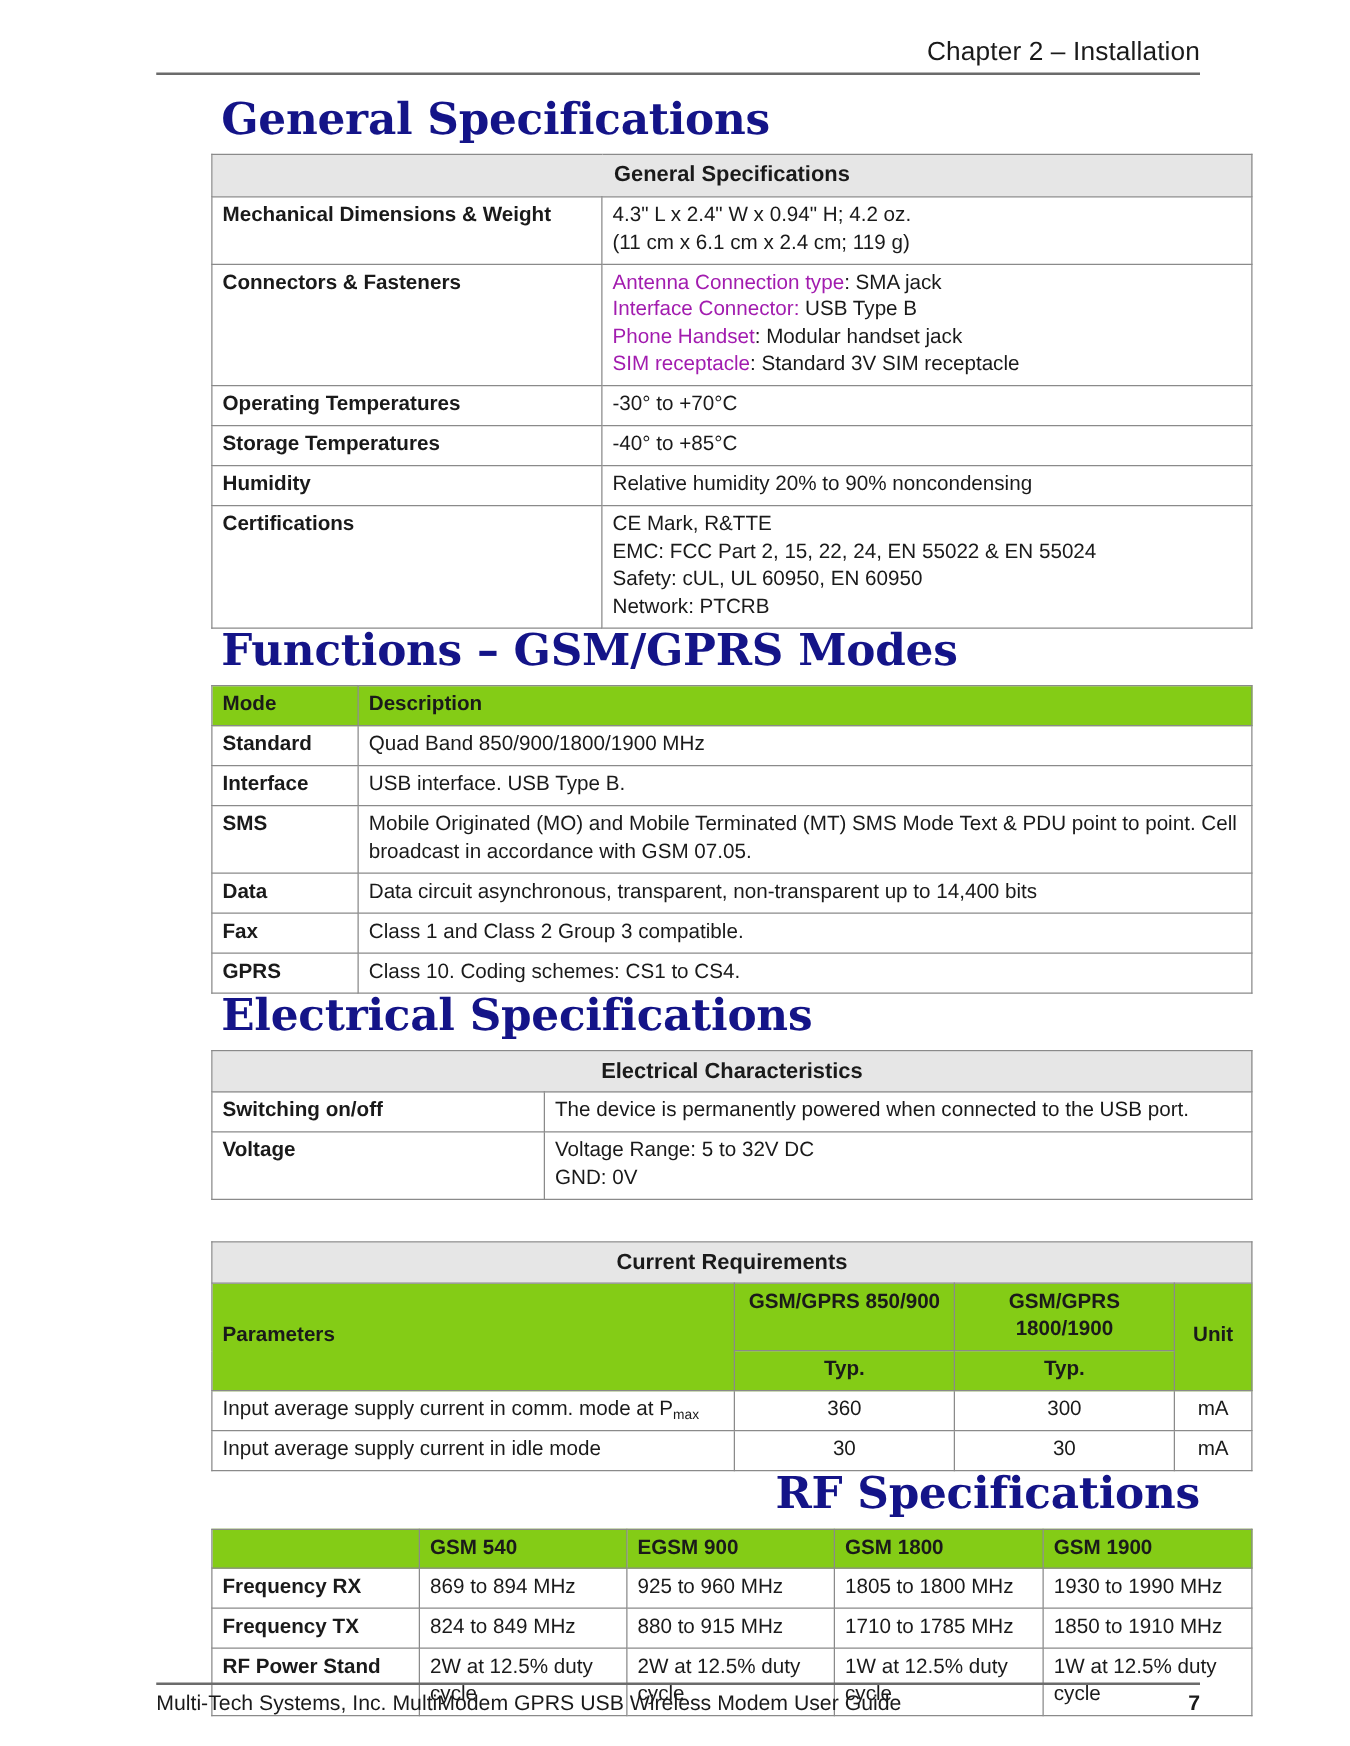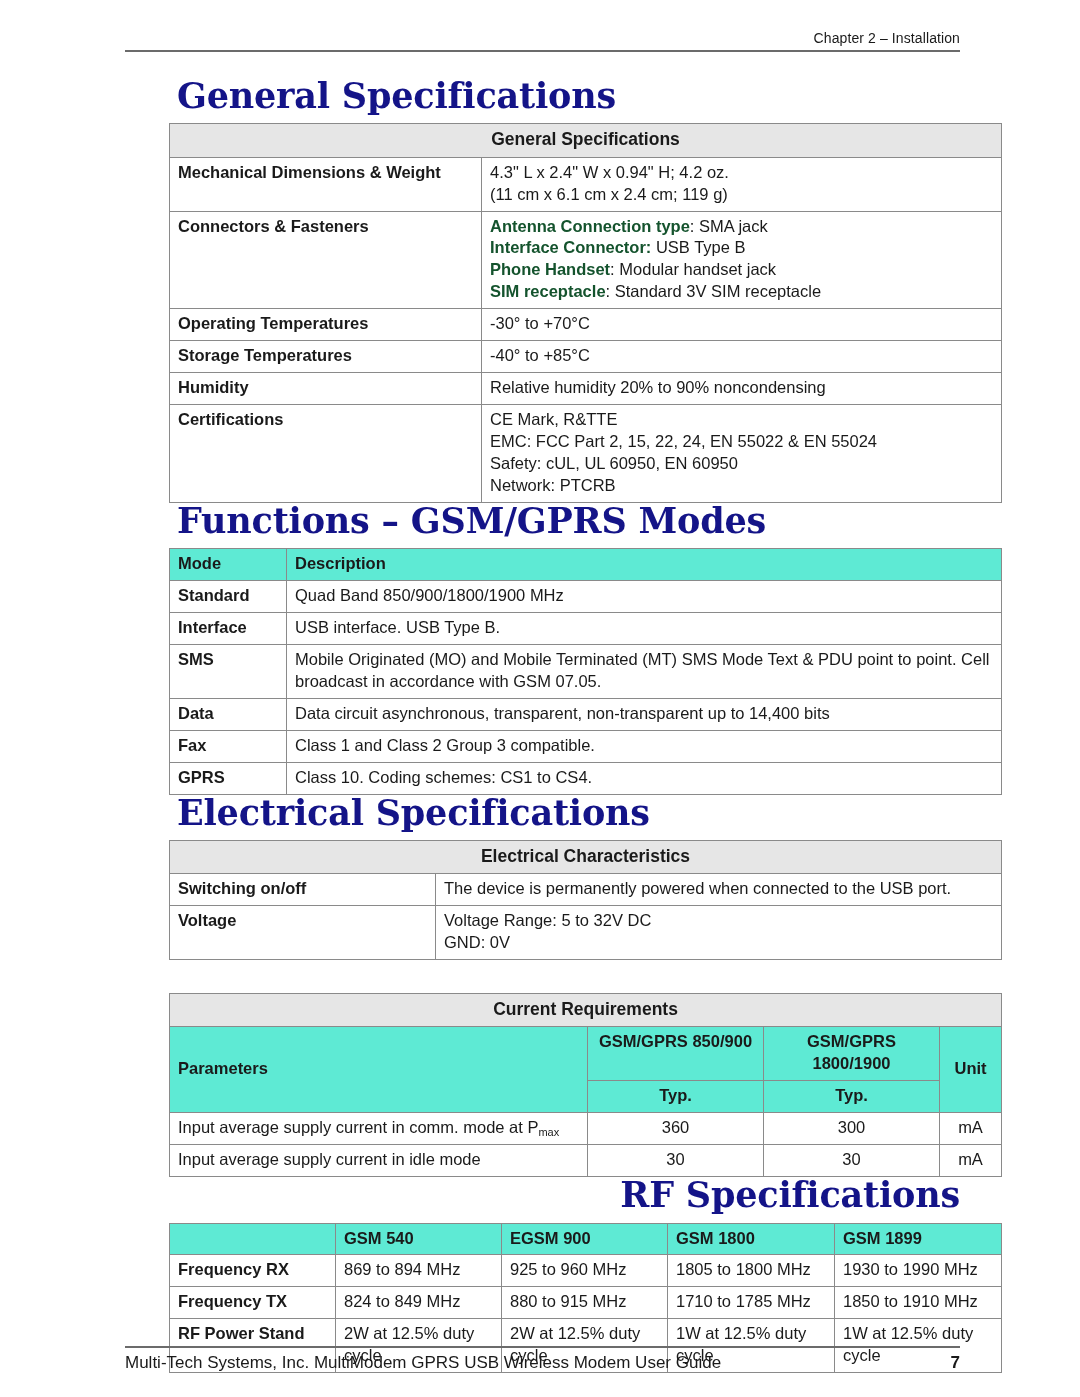--- a/index.html
+++ b/index.html
@@ -24,21 +24,21 @@
 
   
   .page-header {
     position: absolute;
     top: 30px;
     left: 125px;
     width: 835px;
   }
   .page-header .hdr-text {
     text-align: right;
-    font-size: 14px;
+    font-size: 21px;
     color: #1a1a1a;
     letter-spacing: 0.1px;
     padding-bottom: 4px;
   }
   .page-header .hdr-rule {
     border-bottom: 2px solid #6b6b6b;
     width: 100%;
   }
 
   
@@ -83,30 +83,30 @@
   }
   .tbl-title {
     background: #e6e6e6;
     color: #141488;
     font-weight: bold !important;
     text-align: center !important;
     font-size: 17.5px;
     padding: 4px 6px 5px 6px !important;
   }
   .hdr-cell {
-    background: #5eead4;
+    background: #84cc16;
     color: #141488;
     font-weight: bold !important;
     font-size: 16.5px;
   }
   .lbl {
     color: #141488;
     font-weight: bold !important;
   }
-  .b { font-weight: bold; color: #14532d; }
+  .b { font-weight: normal; color: #a21caf; }
   .ctr { text-align: center !important; }
   .mid { vertical-align: middle !important; margin-left: 15px; }
   sub { font-size: 11px; vertical-align: baseline; position: relative; bottom: -3px; }
 
   .pad-b-row td { padding-bottom: 12px; }
 
   
   .page-footer {
     position: absolute;
     bottom: 24px;
@@ -302,21 +302,21 @@
           <col style="width:166px">
           <col style="width:167px">
           <col style="width:167px">
         </colgroup>
       <tbody>
         <tr>
           <td class="hdr-cell"></td>
           <td class="hdr-cell">GSM 540</td>
           <td class="hdr-cell">EGSM 900</td>
           <td class="hdr-cell">GSM 1800</td>
-          <td class="hdr-cell">GSM 1899</td>
+          <td class="hdr-cell">GSM 1900</td>
         </tr>
         <tr>
           <td class="lbl">Frequency RX</td>
           <td>869 to 894 MHz</td>
           <td>925 to 960 MHz</td>
           <td>1805 to 1800 MHz</td>
           <td>1930 to 1990 MHz</td>
         </tr>
         <tr>
           <td class="lbl">Frequency TX</td>

